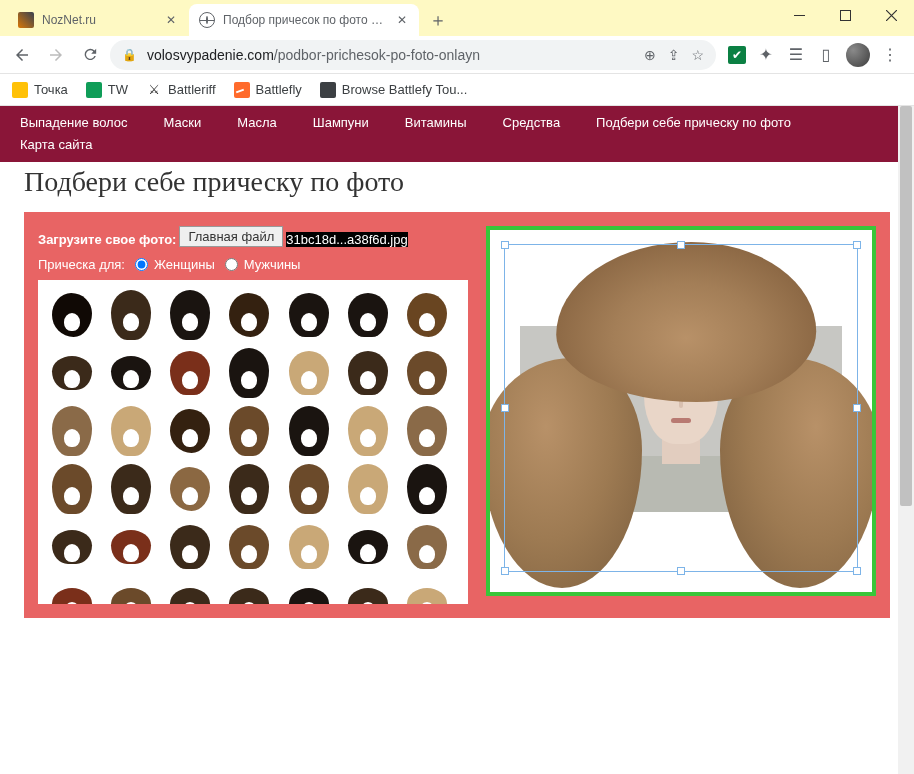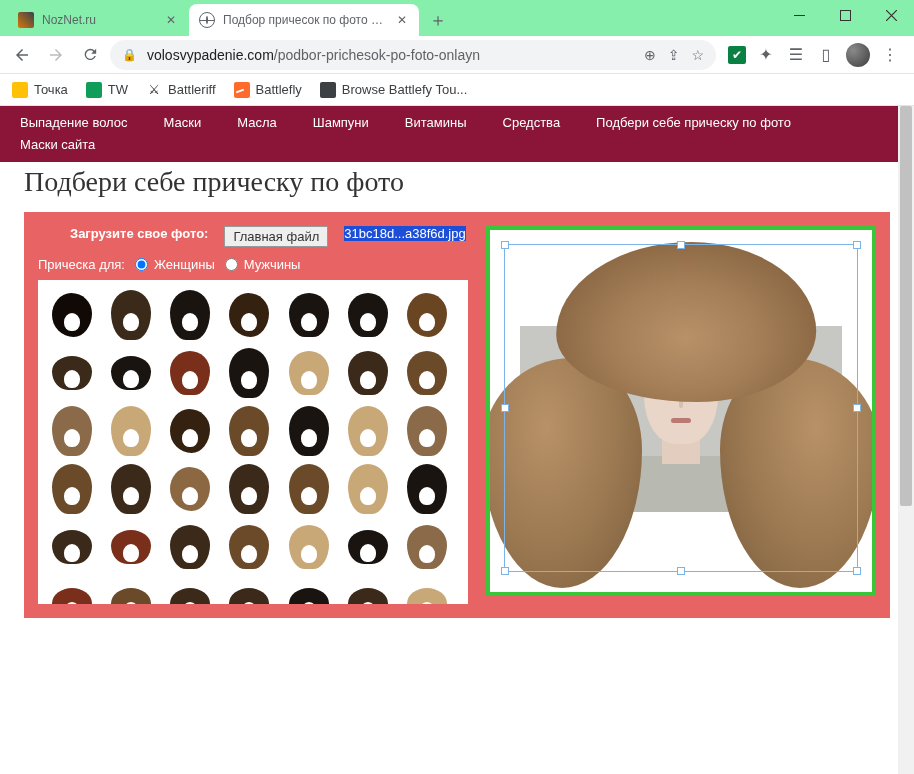--- a/index.html
+++ b/index.html
@@ -1,19 +1,19 @@
 <!DOCTYPE html>
 <html><head>
 <meta charset="utf-8">
 <style>
 * { box-sizing: border-box; margin: 0; padding: 0; }
 body { font-family: "Segoe UI", Arial, sans-serif; background: #fff; width: 914px; height: 774px; overflow: hidden; }
 
 
-.titlebar { height: 36px; background: #86efac; display: flex; align-items: flex-end; padding: 0 8px; position: relative; }
+.titlebar { height: 36px; background: #fef9c3; display: flex; align-items: flex-end; padding: 0 8px; position: relative; }
 .tab { height: 32px; display: flex; align-items: center; padding: 0 10px; font-size: 12px; color: #5f6368; border-radius: 8px 8px 0 0; margin-right: 1px; position: relative; max-width: 230px; min-width: 180px;}
 .tab.active { background: #fff; }
 .tab .favicon { width: 16px; height: 16px; margin-right: 8px; flex: 0 0 16px;}
 .tab .title { flex: 1; white-space: nowrap; overflow: hidden; text-overflow: ellipsis; }
 .tab .close { width: 14px; height: 14px; margin-left: 6px; color: #5f6368; display:flex;align-items:center;justify-content:center;}
 .newtab { width: 28px; height: 28px; display: flex; align-items: center; justify-content: center; color: #5f6368; font-size: 18px; margin-left:4px; margin-bottom:2px;}
 .win-controls { position: absolute; right: 0; top: 0; height: 30px; display: flex; }
 .win-btn { width: 46px; display: flex; align-items: center; justify-content: center; color: #333;}
 .fav-noznet { background: linear-gradient(45deg,#d97706,#374151); border-radius:2px;}
 .fav-globe { border:1px solid #5f6368; border-radius:50%; position:relative;}
@@ -48,23 +48,23 @@
 .viewport{height:668px; overflow:hidden; position:relative;}
 .site-nav { background: #8a1538; color: #fff; padding: 6px 20px; font-size: 13px; line-height:1.7;}
 .site-nav .row{display:flex;gap:36px;}
 .breadcrumb { padding: 12px 24px 4px; font-size: 12px; color: #888;}
 .breadcrumb .sep{margin:0 4px; color:#8a1538;}
 h1.page-title { padding: 4px 24px 14px; font-size: 28px; font-weight: 400; color: #333; font-family: Georgia, serif;}
 .tool-wrap { margin: 0 24px 20px; background: #e86464; padding: 14px; display: flex; gap: 18px;}
 .left-col { flex: 0 0 430px; display:flex; flex-direction:column;}
 .right-col { flex: 1; position:relative;}
 
-.upload-row { color:#fff; font-size:13px; font-weight:700; display:flex; align-items:flex-start; gap:16px; margin-bottom:10px;margin-left:32px;}
+.upload-row { color:#fff; font-size:13px; font-weight:700; display:flex; align-items:flex-end; gap:3px; margin-bottom:10px;}
 .file-btn{background:#efefef; border:1px solid #999; color:#333; padding:2px 8px; font-size:13px; font-weight:400;}
-.file-name{background:#1d4ed8; color:#fff; font-weight:400;}
+.file-name{background:#000000; color:#fff; font-weight:400;}
 .gender-row{color:#fff; font-size:13px; font-weight:700; display:flex; align-items:center; gap:4px; margin-bottom:8px;}
 .gender-row input{margin:0 2px 0 6px;}
 .gender-row span{font-weight:400;}
 
 .thumbs-box{background:#fff; height:324px; overflow-y:scroll; padding:10px;}
 .thumbs-grid{display:grid; grid-template-columns:repeat(7,1fr); gap:8px 4px;}
 .thumb{width:48px;height:50px;display:flex;align-items:center;justify-content:center;}
 .hair-shape{position:relative;width:40px;height:44px;}
 .hs-body{position:absolute;inset:0;border-radius:50% 50% 40% 40% / 45% 45% 55% 55%;}
 .hs-face{position:absolute;left:50%;top:46%;width:16px;height:18px;background:#fff;border-radius:50% 50% 45% 45%;transform:translateX(-50%);}
@@ -209,21 +209,21 @@
     <div class="row" id="nav-row1">
         <a style="color: rgb(255, 255, 255); text-decoration: none;">Выпадение волос</a>
         <a style="color: rgb(255, 255, 255); text-decoration: none;">Маски</a>
         <a style="color: rgb(255, 255, 255); text-decoration: none;">Масла</a>
         <a style="color: rgb(255, 255, 255); text-decoration: none;">Шампуни</a>
         <a style="color: rgb(255, 255, 255); text-decoration: none;">Витамины</a>
         <a style="color: rgb(255, 255, 255); text-decoration: none;">Средства</a>
         <a style="color: rgb(255, 255, 255); text-decoration: none;">Подбери себе прическу по фото</a>
       </div>
     <div class="row" id="nav-row2">
-        <a style="color: rgb(255, 255, 255); text-decoration: none;">Маски сайта</a>
+        <a style="color: rgb(255, 255, 255); text-decoration: none;">Карта сайта</a>
       </div>
   </div>
 
 
   <h1 class="page-title">Подбери себе прическу по фото</h1>
 
   <div class="tool-wrap">
     <div class="left-col">
       <div class="upload-row">
         <span>Загрузите свое фото:</span>

